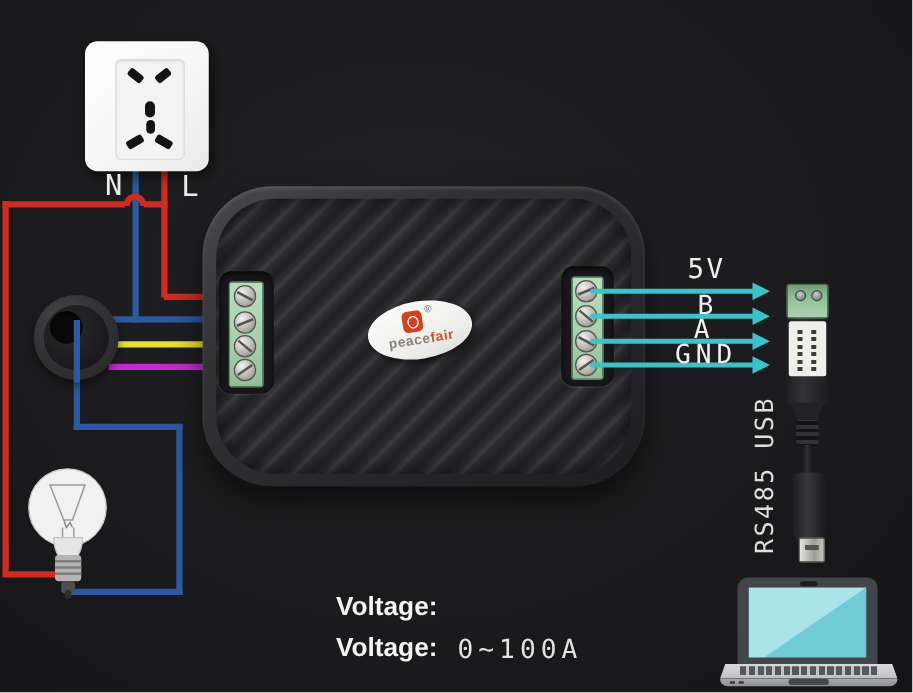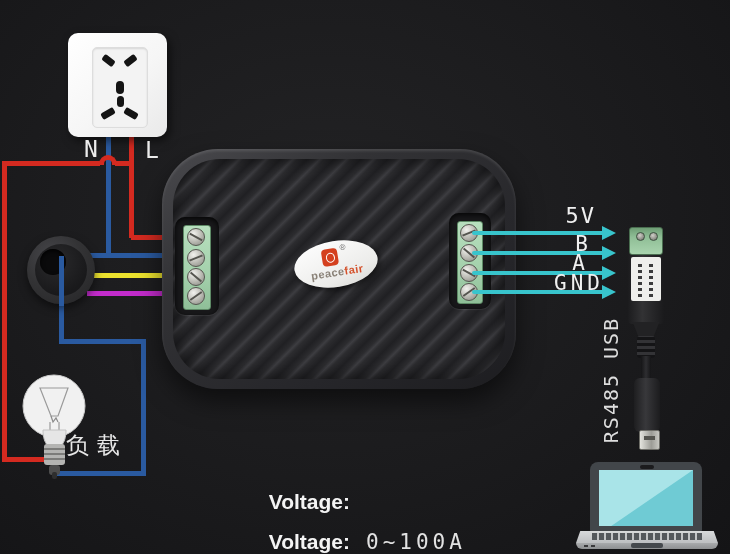--- a/index.html
+++ b/index.html
@@ -88,21 +88,21 @@
     border:1.5px solid #fff;border-radius:50%;}
   .logo-reg{position:absolute;left:48px;top:3px;font-size:8px;color:#666;}
   .brand{position:absolute;left:0;top:25px;width:84px;text-align:center;
     font-size:11px;font-weight:bold;letter-spacing:.5px;}
   .brand .p1{color:#8a8278;} .brand .p2{color:#d4502a;}
 
   
   .sig-line{position:absolute;height:4px;background:#38c4cc;border-radius:2px;}
   .sig-head{position:absolute;width:0;height:0;border-left:14px solid #38c4cc;
     border-top:7px solid transparent;border-bottom:7px solid transparent;}
-  .sig-label{position:absolute;text-align:right;color:#f0f0f0;
+  .sig-label{position:absolute;text-align:left;color:#f0f0f0;
     font-family:"DejaVu Sans Mono",monospace;letter-spacing:2px;}
 
   
   .adp-green{left:629px;top:227px;width:34px;height:28px;border-radius:3px;
     background:linear-gradient(180deg,#6f9e75 0%,#8fbe96 35%,#a9d4ae 100%);border:1px solid #4a6e50;box-sizing:border-box;}
   .adp-green i{position:absolute;top:4px;width:7px;height:7px;border-radius:50%;
     background:radial-gradient(circle at 40% 35%, #cfcfc8, #6a6a64);border:1px solid #3c503f;}
   .adp-body{left:628px;top:252px;width:36px;height:72px;border-radius:4px;
     background:linear-gradient(90deg,#1c1c1e,#323234 40%,#1a1a1c);}
   .adp-label{left:631px;top:257px;width:30px;height:44px;background:#efefec;border-radius:2px;}
@@ -134,21 +134,21 @@
     background:linear-gradient(180deg,#d8dadb,#bdbfc1);}
   .lt-keys{left:592px;top:533px;width:110px;height:7px;
     background:repeating-linear-gradient(90deg,#54585c 0 5px,#c2c4c6 5px 7px);}
   .lt-front{left:576px;top:543px;width:142px;height:6px;border-radius:0 0 6px 6px;
     background:linear-gradient(180deg,#a8aaac,#8e9092);}
   .lt-pad{left:631px;top:543px;width:32px;height:5px;border-radius:2px;background:#45494d;}
   .lt-dot{position:absolute;width:4px;height:2px;background:#3a3a3c;}
 
   
   .specs{left:260px;top:474px;}
-  .spec-row{display:flex;align-items:center;margin-bottom:9px;margin-top:16px;}
+  .spec-row{display:flex;align-items:center;margin-bottom:9px;}
   .spec-label{width:90px;text-align:right;font-weight:bold;font-size:21px;color:#f4f4f4;}
   .spec-value{margin-left:16px;font-family:"DejaVu Sans Mono",monospace;
     font-size:21px;letter-spacing:4px;color:#e2e2e2;}
 </style>
 </head>
 <body>
 
 <div class="stage">
 
   <div class="wire blue abs" style="left:106px;top:114px;width:5px;height:144px;"></div>
@@ -193,21 +193,20 @@
     <circle cx="34" cy="38" r="31" fill="#f1f1f1" stroke="#c9c9c9" stroke-width="1"></circle>
     <path d="M20 20 L31 48 L38 48 L48 20 Z" fill="none" stroke="#9a9a9a" stroke-width="1.2"></path>
     <path d="M31 48 L33 54 L36 50 L38 54" fill="none" stroke="#8a8a8a" stroke-width="1.2"></path>
     <path d="M30 54 L30 66 M39 54 L39 66" stroke="#9a9a9a" stroke-width="1.2"></path>
     <path d="M23 62 C23 70 25 74 27 77 L42 77 C44 74 46 70 46 62 Z" fill="#e6e6e6" stroke="#c2c2c2" stroke-width="1"></path>
     <rect x="24" y="76" width="21" height="21" rx="3" fill="#b4b4b2"></rect>
     <path d="M24 81 H45 M24 86 H45 M24 91 H45" stroke="#7c7c7a" stroke-width="2"></path>
     <rect x="29" y="97" width="11" height="10" rx="3" fill="#4e4e4e"></rect>
     <rect x="32" y="104" width="5" height="7" rx="2" fill="#2e2e2e"></rect>
   </svg>
-  <div class="abs load-label" style="left:66px;top:430px;">负载</div>
 
   <div class="abs device">
     <div class="abs device-face"></div>
 
     <div class="abs recess" style="left:13px;top:68px;width:44px;height:98px;"></div>
     <div class="abs tblock" style="left:21px;top:76px;width:26px;height:83px;"></div>
     <span class="screw s1" style="left:25px;top:79px;"></span>
     <span class="screw s2" style="left:25px;top:100px;"></span>
     <span class="screw s3" style="left:25px;top:119px;"></span>
     <span class="screw s4" style="left:25px;top:138px;"></span>

